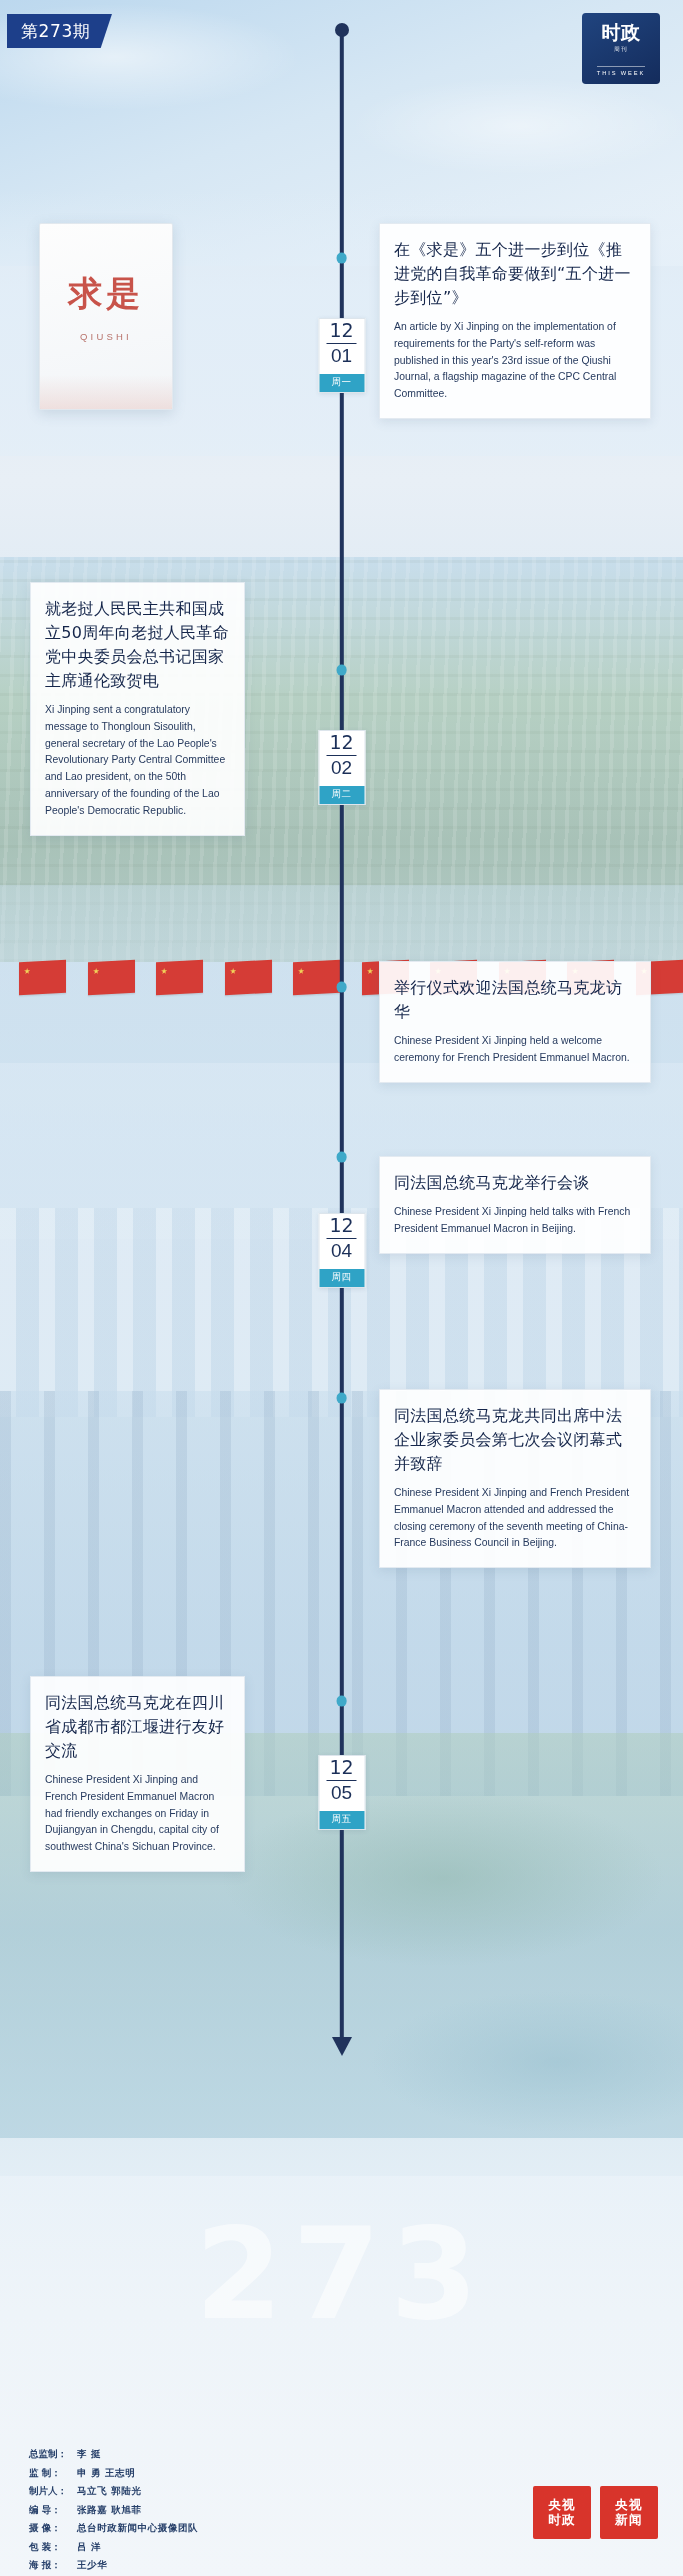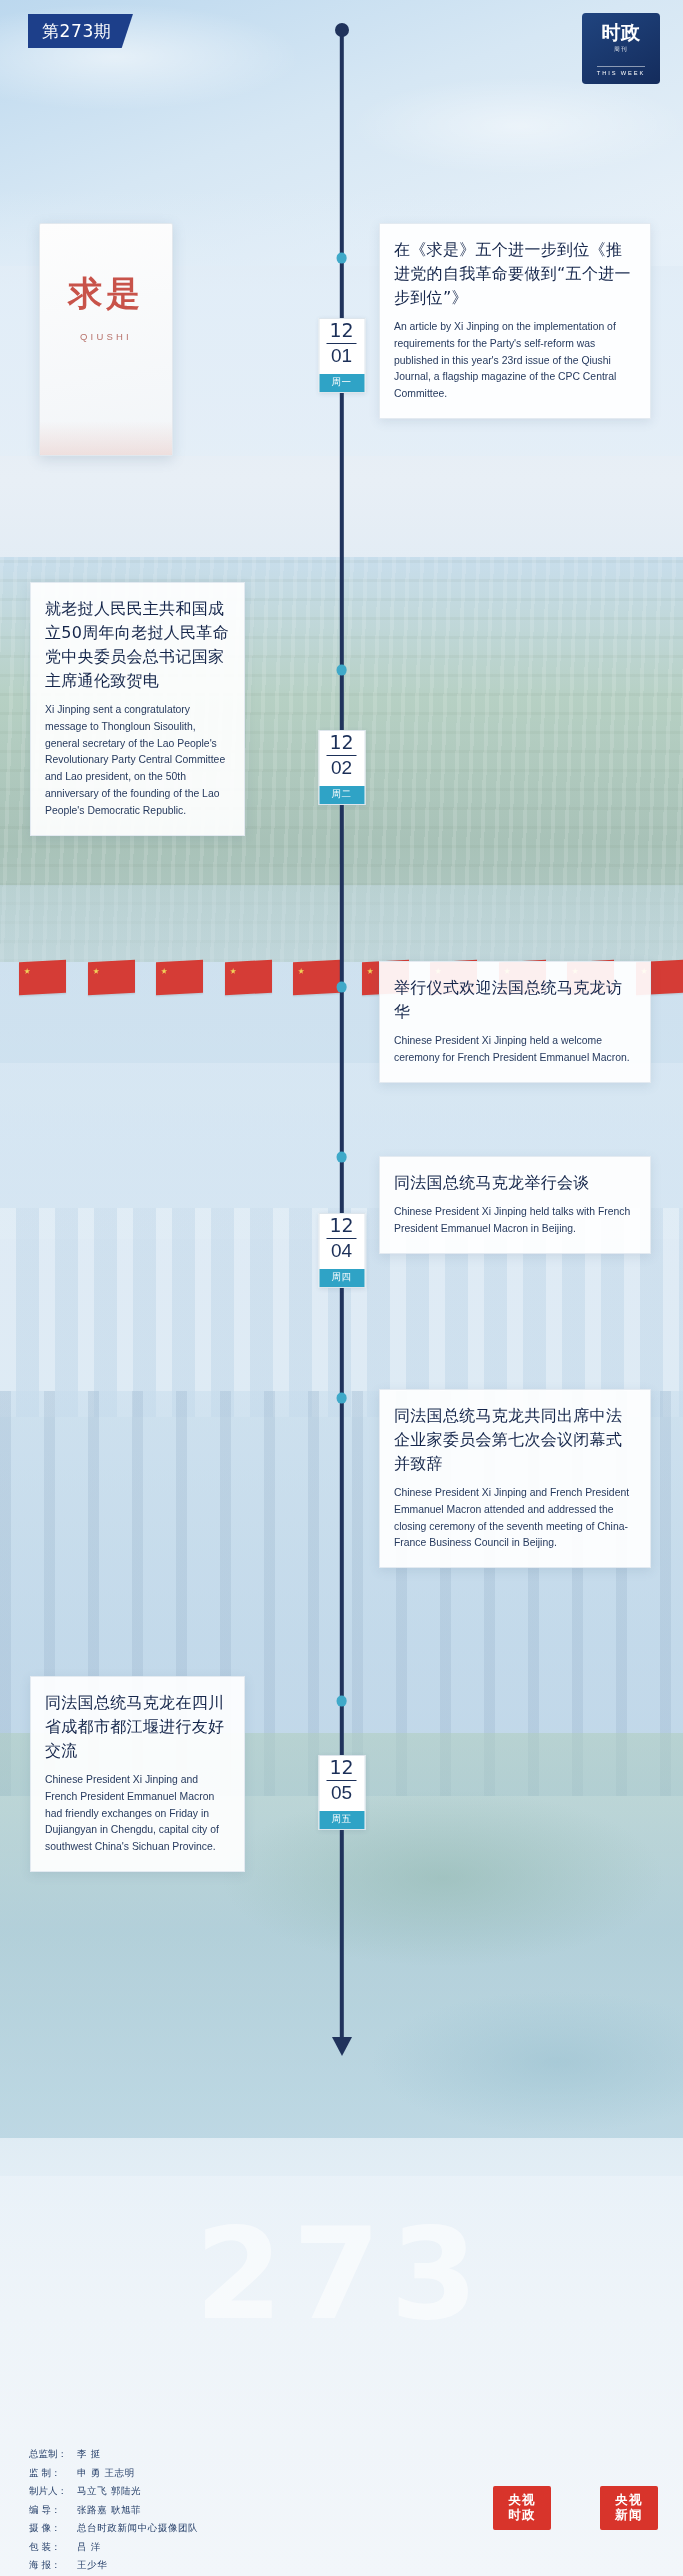--- a/index.html
+++ b/index.html
@@ -135,21 +135,21 @@
     content:"";
     position:absolute; left:5px; top:6.3px;
     width:6.3px;height:6.3px;
     background:#f5d24a;
     clip-path:polygon(50% 0%,61% 35%,98% 35%,68% 57%,79% 91%,50% 70%,21% 91%,32% 57%,2% 35%,39% 35%);
   }
 
   
   .issue-badge {
     position: absolute;
-    left: 28px; top: 14px;
+    left: 7px; top: 14px;
     background: #1d3f8a;
     color: #fff;
     padding: 5.7px 21.5px 5.7px 14px;
     font-size: 17px;
     letter-spacing: 0.6px;
     clip-path: polygon(0 0, 100% 0, calc(100% - 11.4px) 100%, 0 100%);
     font-family: "DejaVu Sans", "Liberation Sans", sans-serif;
   }
   .logo {
     position: absolute;
@@ -172,21 +172,21 @@
   .logo .en {
     font-size: 5.7px; letter-spacing: 1.9px; margin-top: 11.4px;
     border-top: 0.6px solid rgba(255,255,255,.5);
     display:inline-block; padding-top:3.2px;
   }
 
   
   .magazine {
     position: absolute;
     left: 39px; top: 223px;
-    width: 134px; height: 233px;
+    width: 134px; height: 187px;
     background: linear-gradient(170deg,#fdfdfd,#f2f5f8);
     border: 0.6px solid #e2e8ee;
     box-shadow: 0 3.8px 12.6px rgba(80,110,140,.18);
     border-radius: 1.9px;
     padding-top: 47px;
     text-align: center;
   }
   .magazine .mtitle {
     font-size: 34px;
     color: #c8534a;
@@ -306,46 +306,46 @@
 
   
   .credits {
     position: absolute;
     left: 29px;
     top: 2445px;
     font-size: 9.5px;
     line-height: 1.95;
     color: #27406a;
     font-family: "DejaVu Sans", "Liberation Sans", sans-serif;
+    font-weight: bold;
   }
   .credits .row span.k { display: inline-block; width: 48px; }
   .credits .row span.v { letter-spacing: 0.6px; }
 
   .brand-block {
     position: absolute;
     right: 25px;
     top: 2486px;
     display: flex;
     gap: 8.9px;
   }
   .brand {
-    width: 58px; height: 44px;
+    width: 58px; height: 53px;
     background: #d8342b;
     color: #fff;
     display: flex;
     flex-direction: column;
     align-items: center;
     justify-content: center;
     font-size: 12.6px;
     font-weight: bold;
     line-height: 1.18;
     letter-spacing: 1.3px;
     font-family: "DejaVu Sans", "Liberation Sans", sans-serif;
     border-radius: 1.9px;
-    margin-left: 40px;
   }
 </style>
 </head>
 <body>
 
 <div class="page">
 
   <div class="bg bg-sky"></div>
   <div class="bg bg-mag"></div>
   <div class="bg bg-village"></div>

